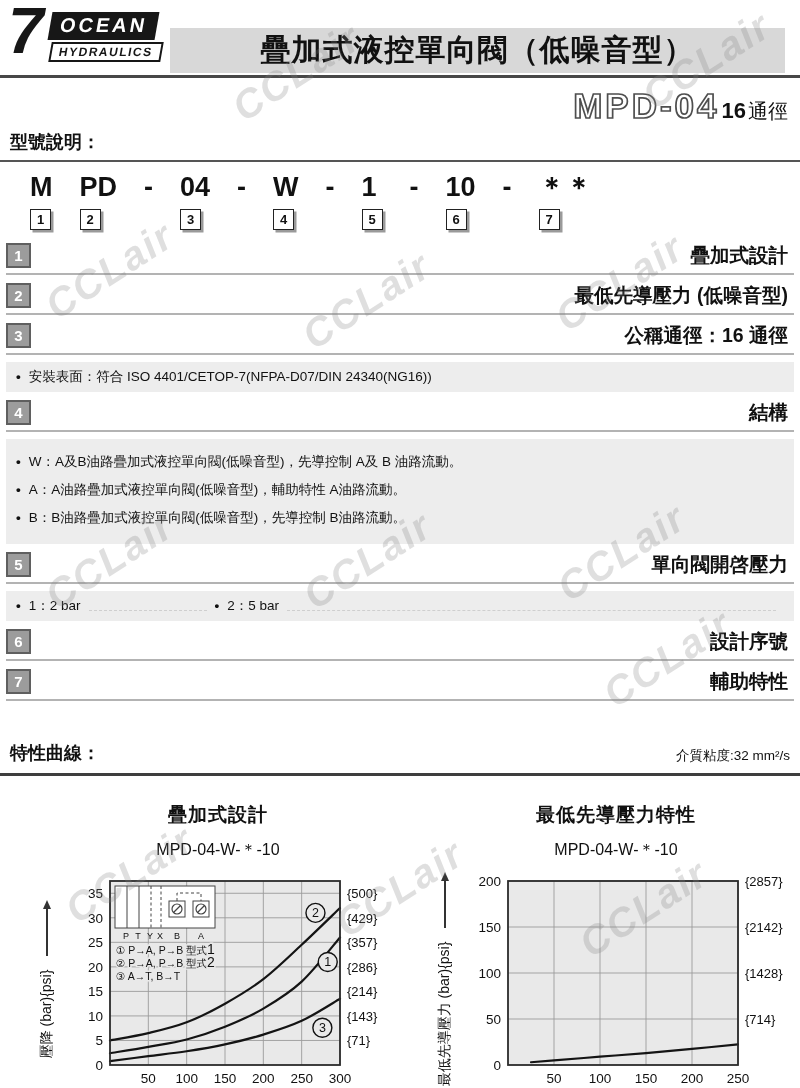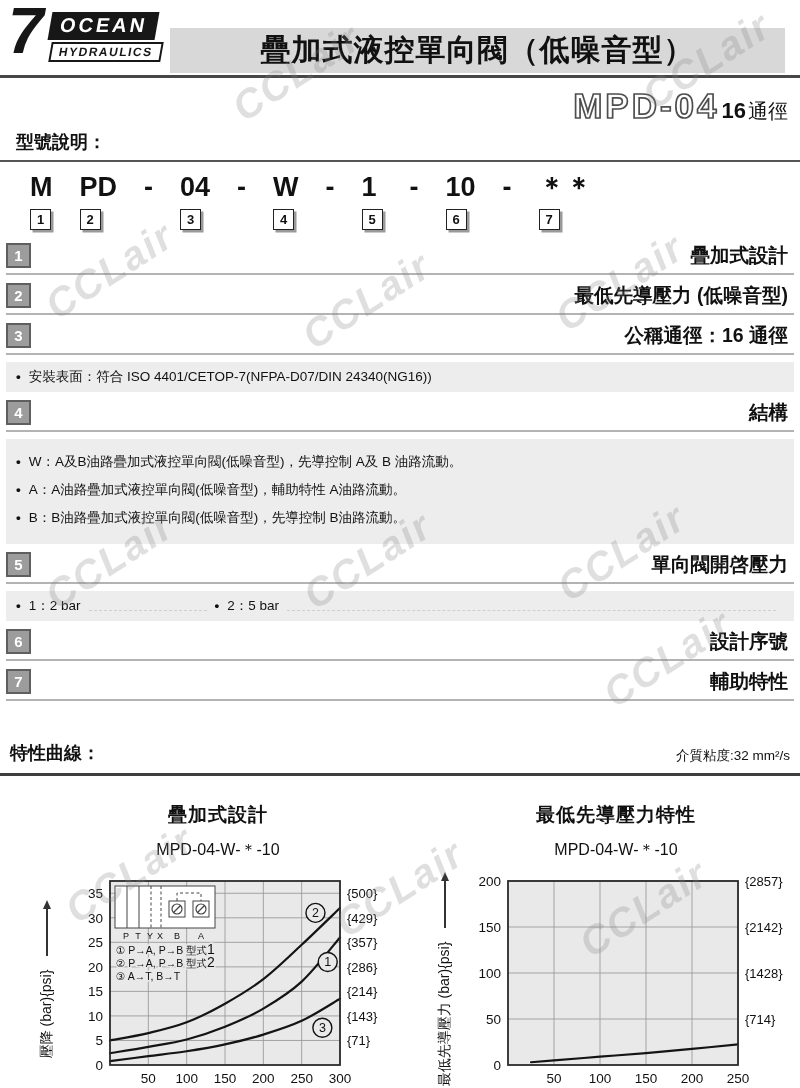--- a/index.html
+++ b/index.html
@@ -20,21 +20,21 @@
              display:flex;align-items:center;justify-content:center;}
   .title-text{font-weight:bold;font-size:30px;letter-spacing:1px;}
   .hr-thick{position:absolute;left:0;top:75px;width:100%;height:3px;background:#474747;}
 
   
   .model-line{display:flex;justify-content:flex-end;align-items:baseline;gap:2px;padding:8px 12px 0 0;}
   .model-outline{font-size:35px;font-weight:bold;letter-spacing:3px;color:#fff;
                  -webkit-text-stroke:1.7px #4e4e4e;}
   .bore{font-size:22px;font-weight:bold;}
   .bore-unit{font-size:20px;}
-  .model-heading{font-weight:bold;font-size:18px;margin:4px 0 6px 16px;}
+  .model-heading{font-weight:bold;font-size:18px;margin:4px 0 6px 10px;}
   .hr-thin{height:2px;background:#555;}
 
   
   .code-row{display:flex;align-items:flex-start;margin:10px 0 0 30px;}
   .code-part{display:flex;flex-direction:column;margin-right:27px;}
   .code-text{font-size:27px;font-weight:bold;line-height:30px;white-space:nowrap;}
   .code-box{width:19px;height:19px;margin-top:7px;background:#fff;border:1.5px solid #222;
             box-shadow:2.5px 2.5px 0 #9a9a9a;display:flex;align-items:center;justify-content:center;
             font-size:13px;font-weight:bold;}
 

